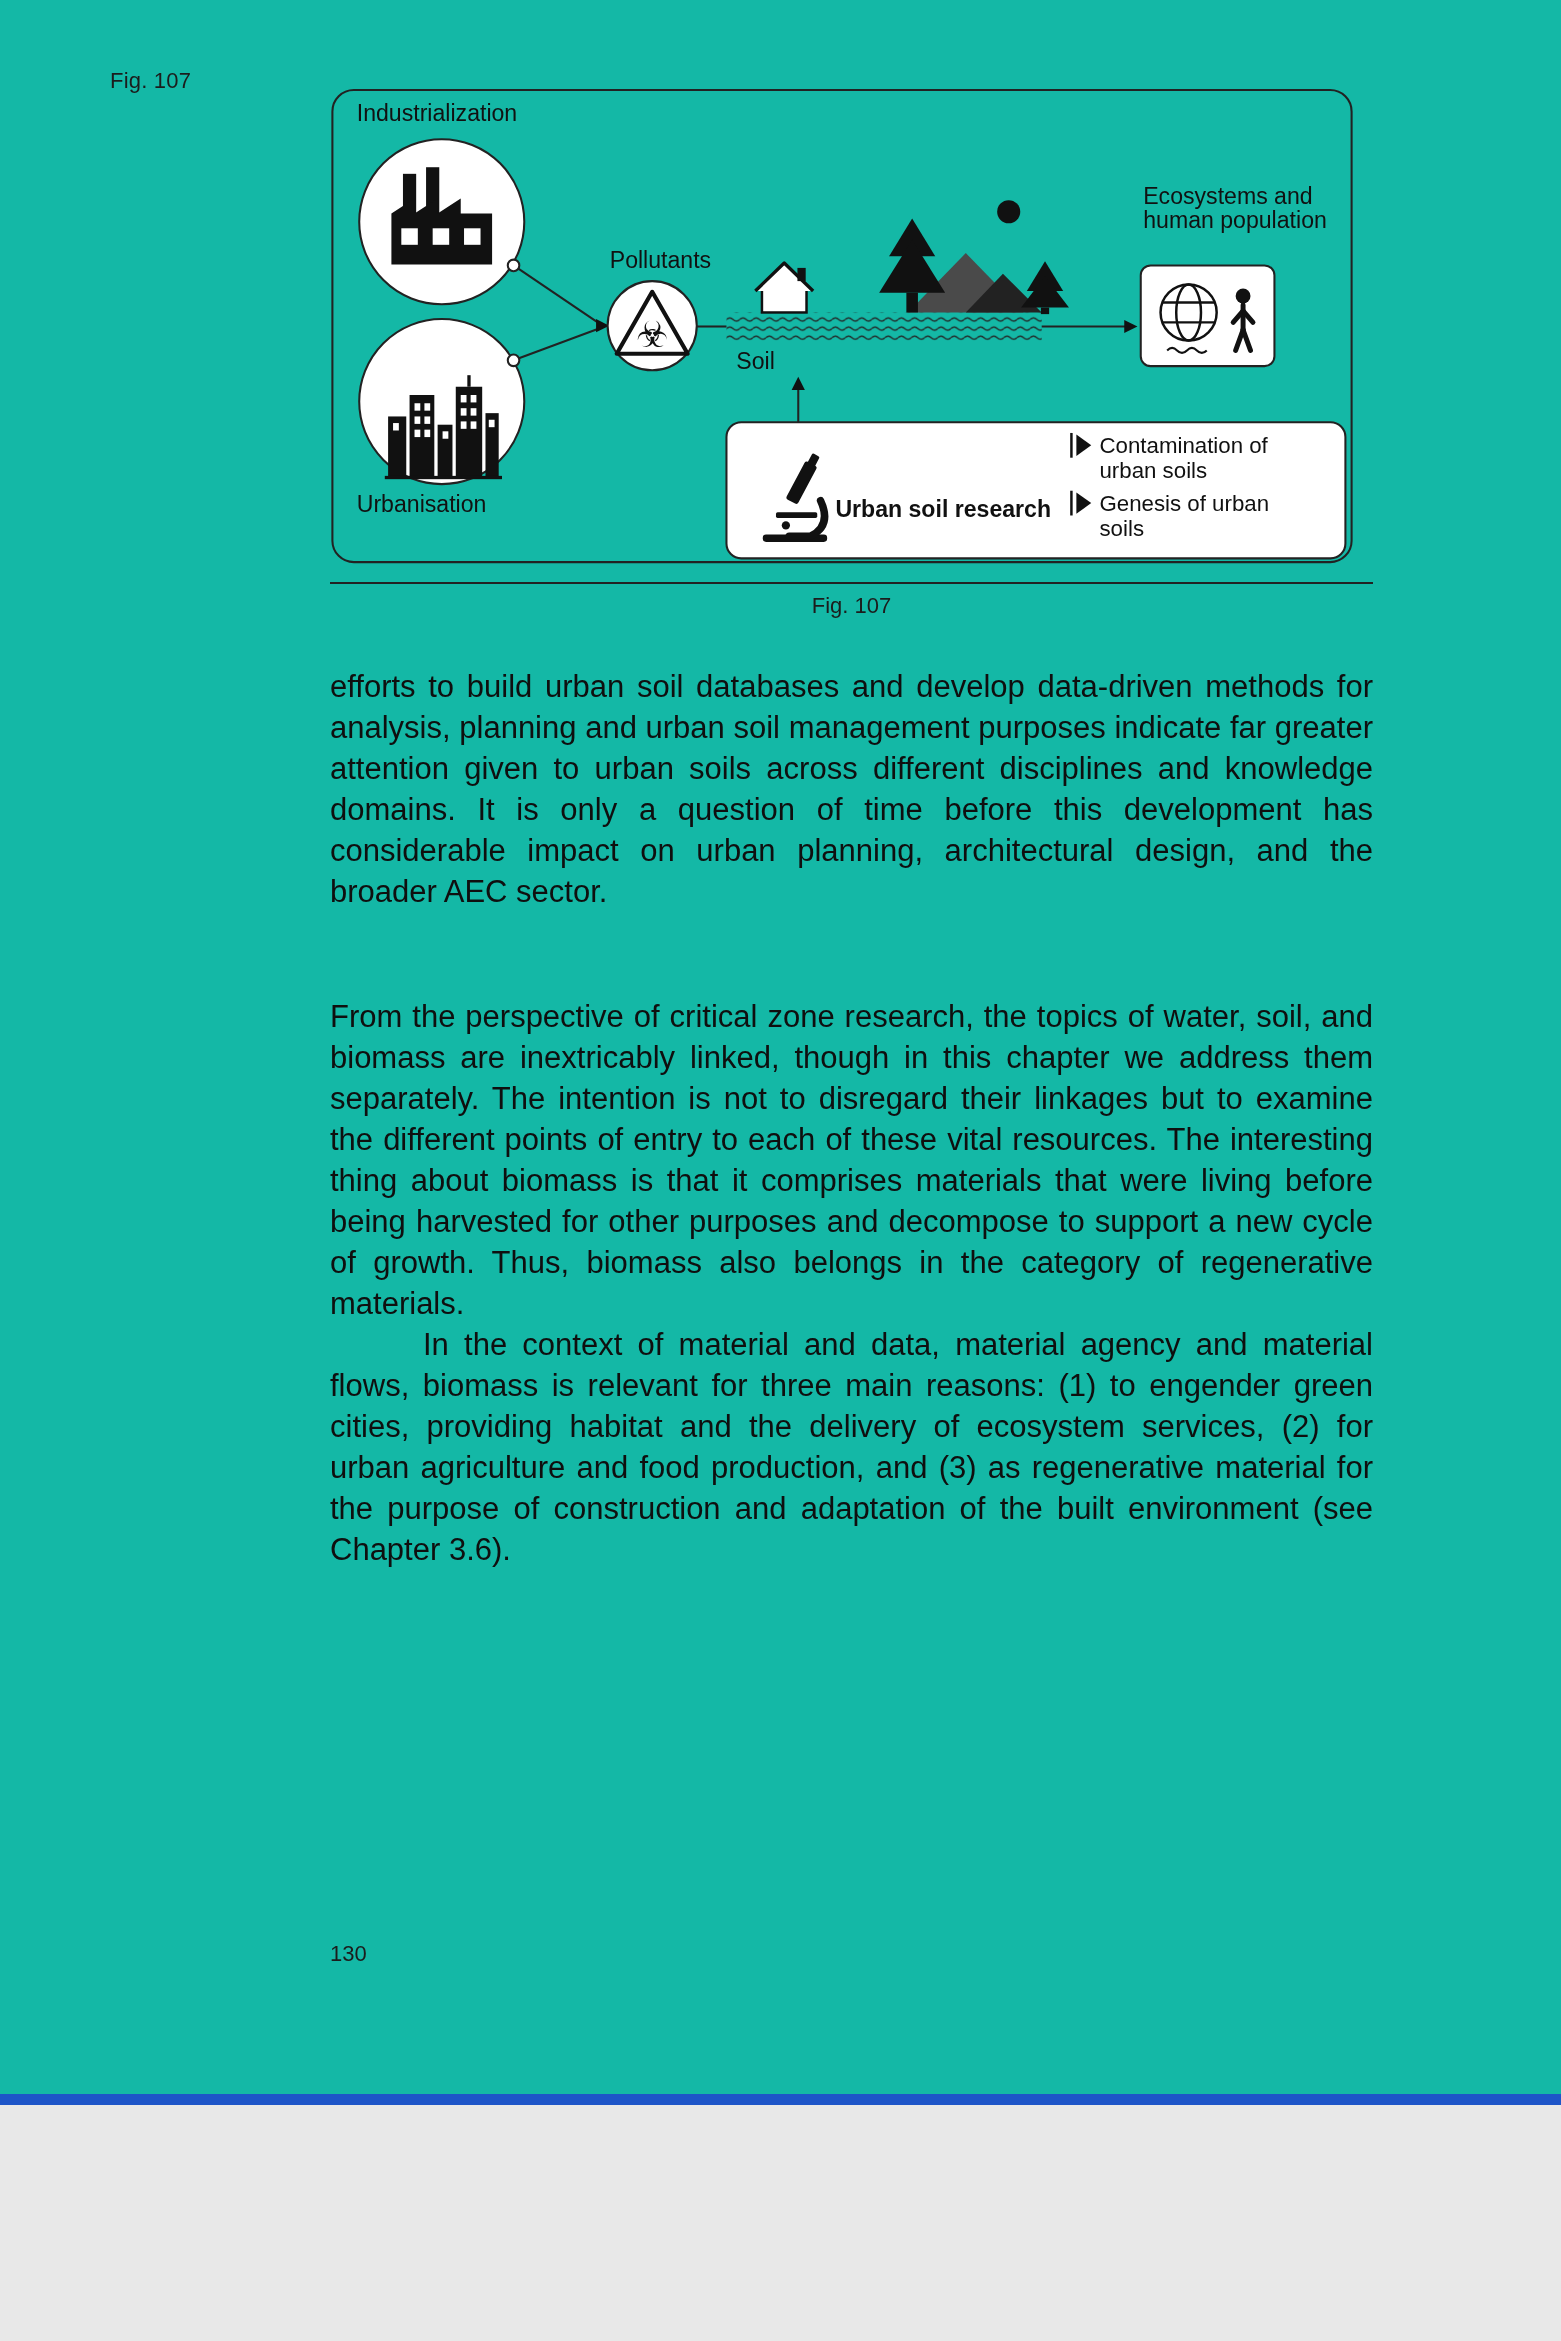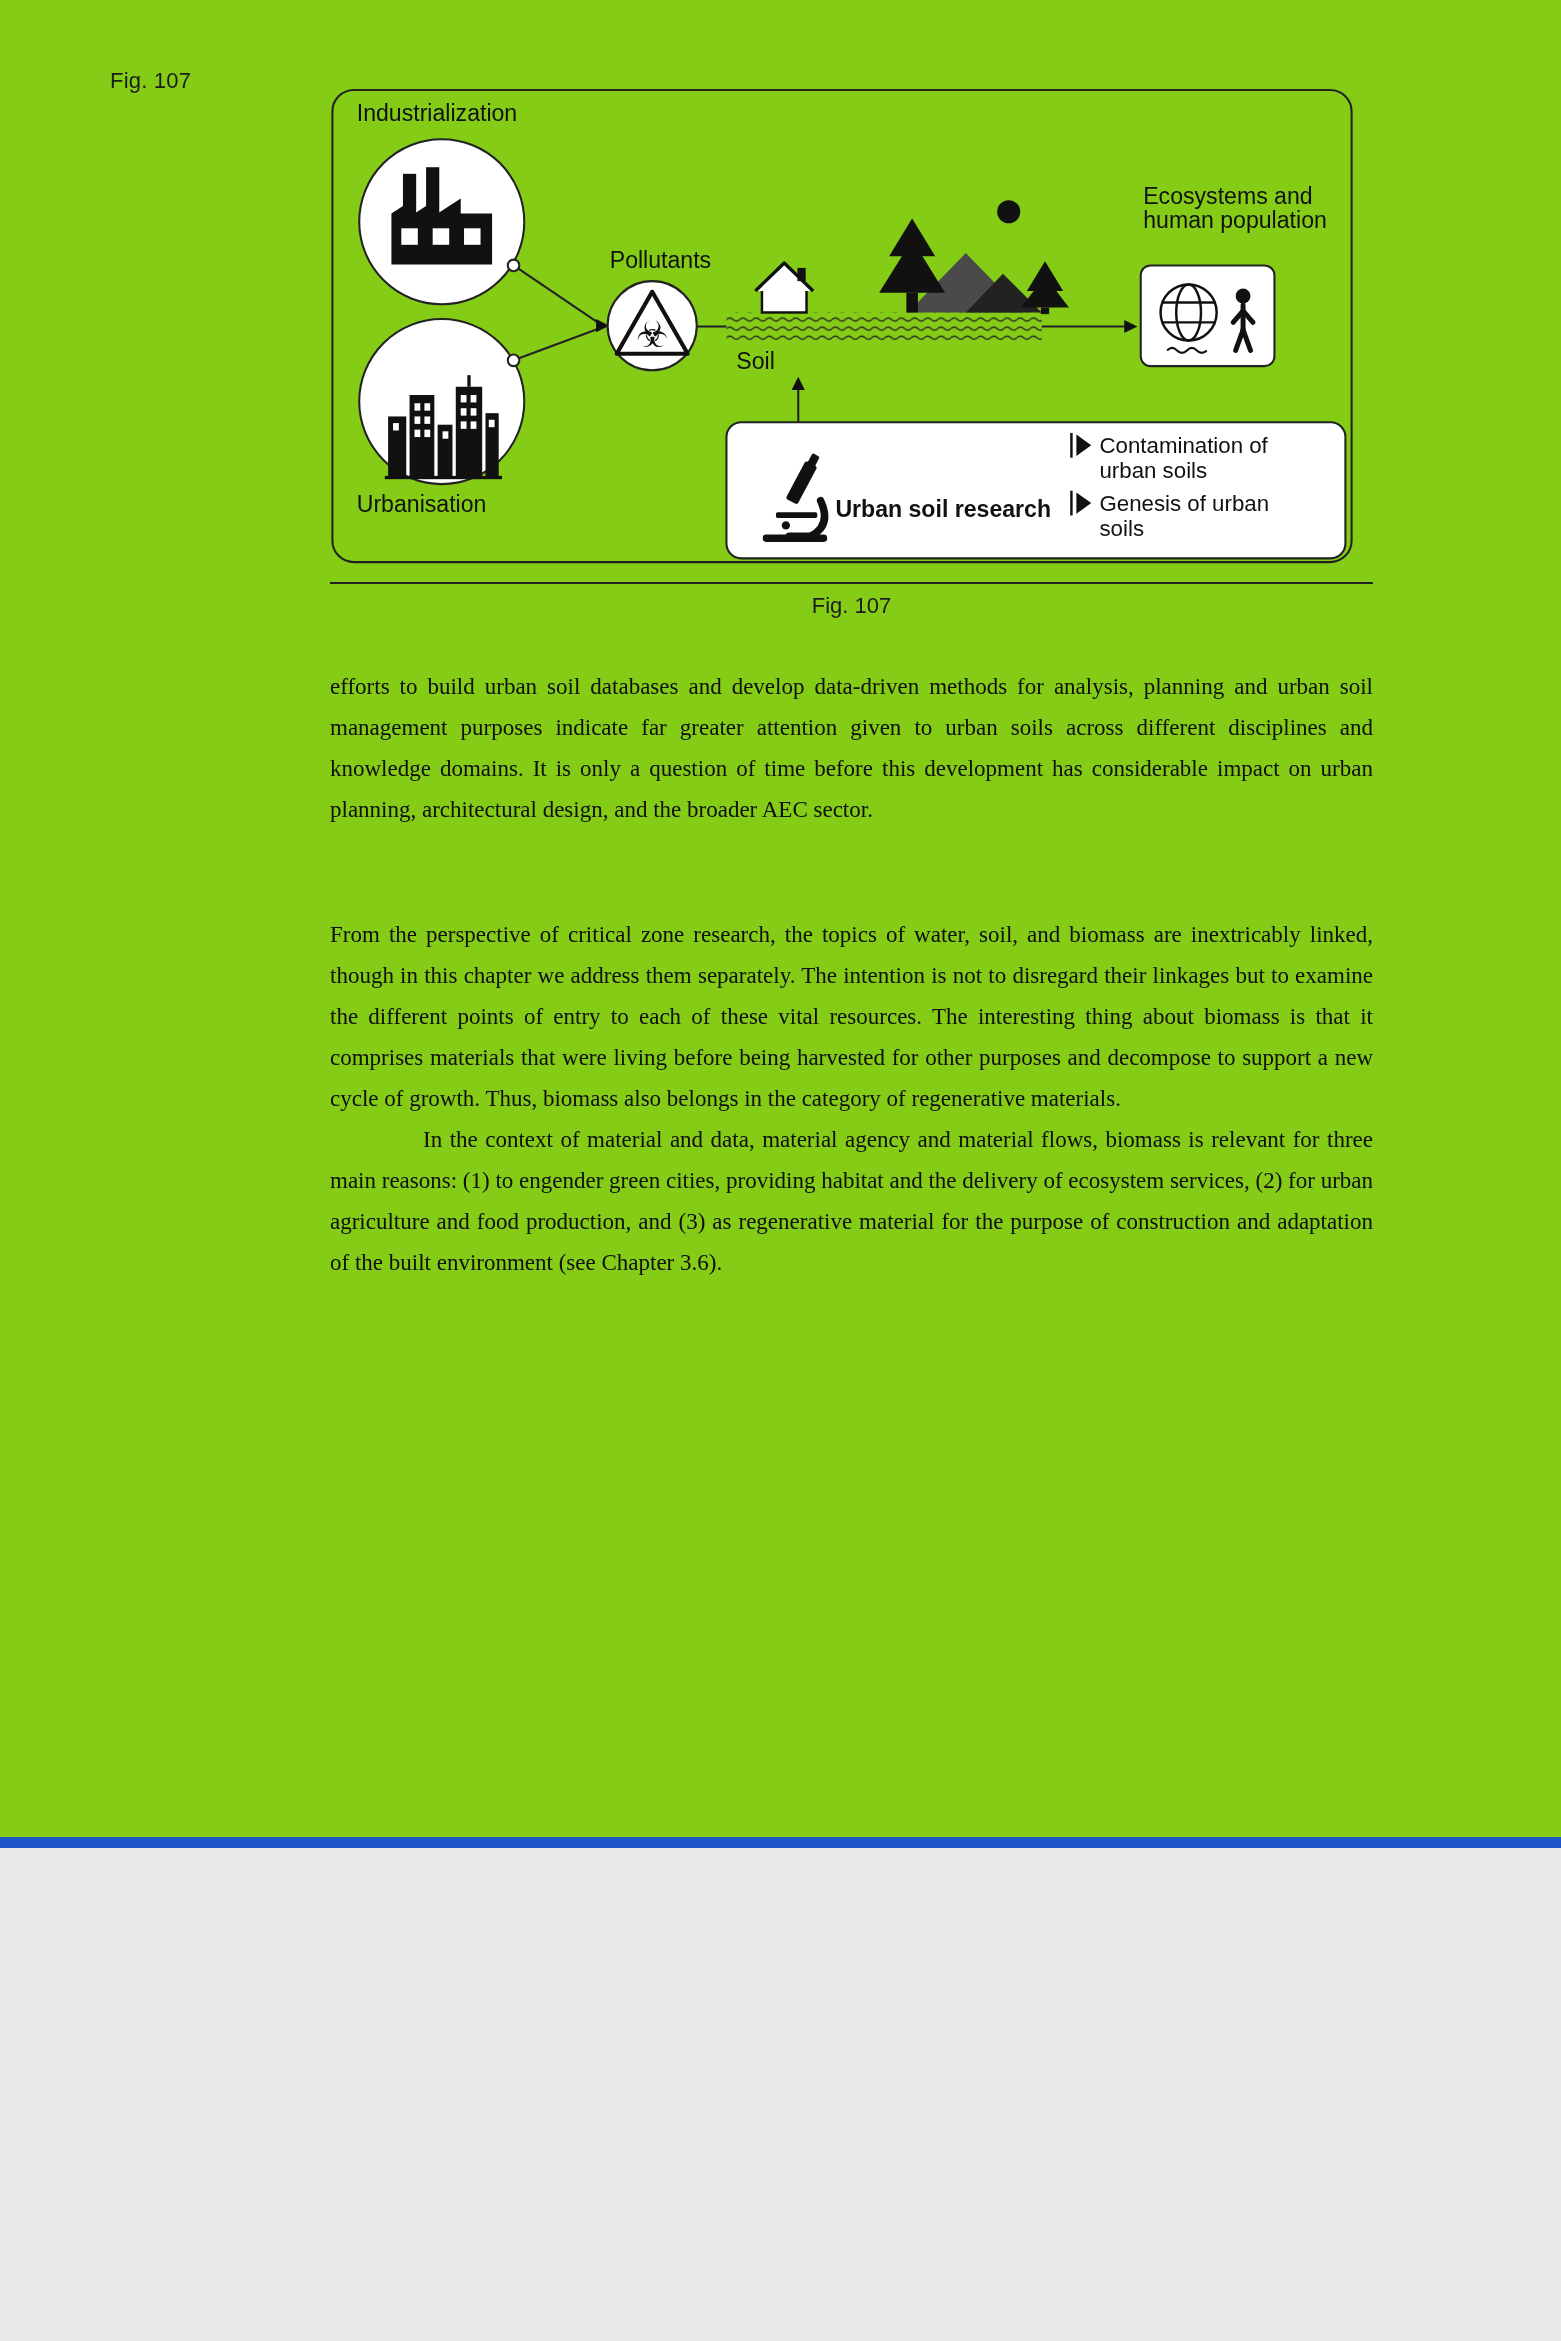--- a/index.html
+++ b/index.html
@@ -1,19 +1,19 @@
 <!DOCTYPE html>
 <html style="font-size:13.2px"><head>
 <meta charset="utf-8">
 <style>
   html,body{margin:0;padding:0;background:#e8e8e8;}
   .page{
     position:relative;
-    width:1561px;height:1848px;
-    background:#84cc16;
+    width:1561px;height:2105px;
+    background:#14b8a6;
     overflow:hidden;
     font-family:"Liberation Sans",sans-serif;
     color:#111;
   }
   
   .margin-note{
     position:absolute;left:62px;top:66px;width:241px;
     font-size:22px;line-height:30px;color:#1c1c1c;
     letter-spacing:0.2px;
   }
@@ -29,22 +29,22 @@
   .caption{
     position:absolute;left:330px;top:593px;width:1043px;
     text-align:center;font-size:22px;color:#1c1c1c;
   }
   
   .body-col{
     position:absolute;left:330px;top:666px;width:1043px;
   }
   .para{
     margin:0;
-    font-family:Liberation Serif, serif;
-    font-size:23px;line-height:41px;color:#0f0f0f;
+    font-family:Liberation Sans, sans-serif;
+    font-size:31px;line-height:41px;color:#0f0f0f;
     text-align:justify;
   }
   .heading{
     margin:170px 0 0 0;
     font-family:"Liberation Sans",sans-serif;
     font-size:25.6px;font-weight:600;line-height:30px;
     letter-spacing:0.4px;color:#1c1c1c;
   }
   .heading .h-num{display:inline-block;width:101px;}
   .heading .h-title{letter-spacing:1.7px;}

